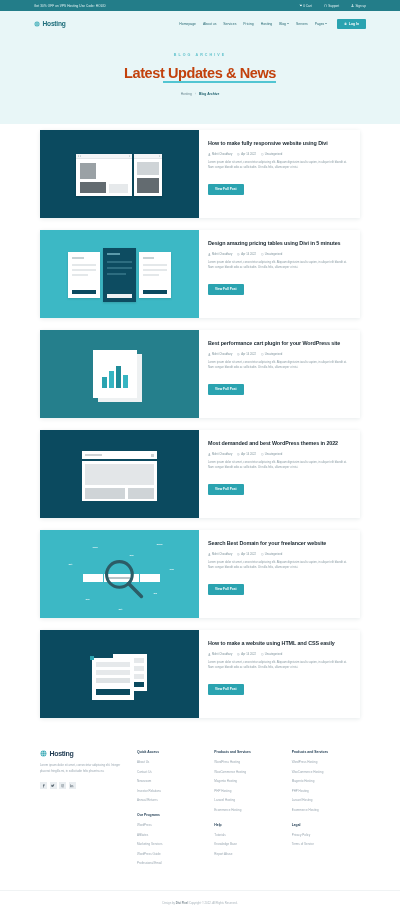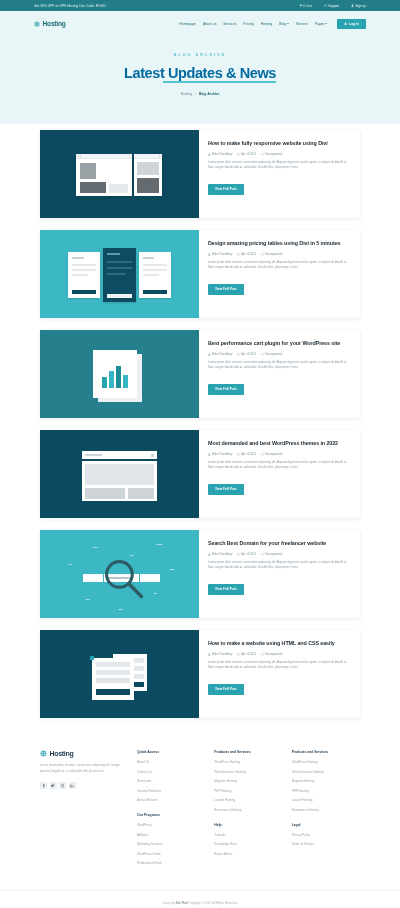--- a/index.html
+++ b/index.html
@@ -41,21 +41,21 @@
     margin-left:3px;
   }
 
   
   .hero { background:#e8f6f7; padding:17px 0 28px; text-align:center; }
   .hero-eyebrow {
     font-size:3.6px; letter-spacing:2.1px; color:#63c3cd; font-weight:bold;
     text-transform:uppercase; margin-bottom:7px;
   }
   .hero-title {
-    font-size:14.5px; font-weight:bold; color:#0369a1; letter-spacing:-.4px;
+    font-size:14.5px; font-weight:bold; color:#c2410c; letter-spacing:-.4px;
     display:inline-block; position:relative; padding:0 2px 3px;
   }
   .hero-underline {
     position:absolute; left:26%; right:1%; bottom:1px; height:2px; background:#52c5d2;
   }
   .crumbs { margin-top:8px; font-size:3.3px; color:#6c8892; display:flex; gap:3px; justify-content:center; align-items:center;}
   .crumb-active { color:#1d5f6c; font-weight:bold; }
   .crumb-sep { color:#9fb6bd; }
 
   

